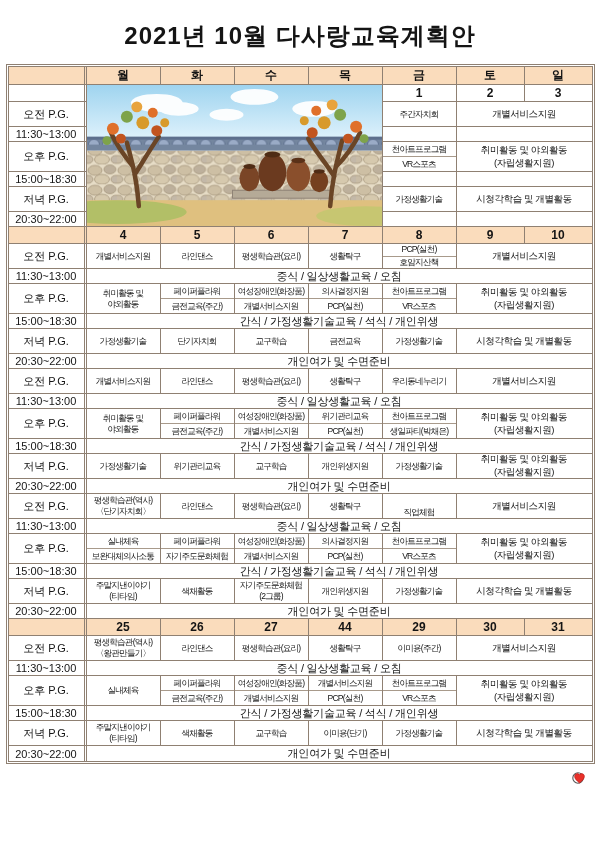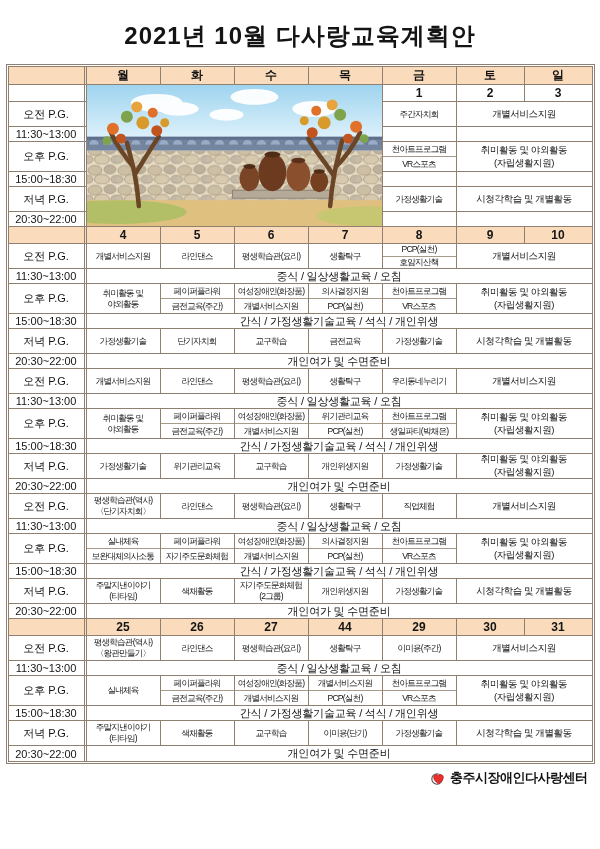--- a/index.html
+++ b/index.html
@@ -456,21 +456,21 @@
       </div>
       <div class="tcell sm" style="width: 74px;">
         <div class="cline">라인댄스</div>
       </div>
       <div class="tcell sm" style="width: 74px;">
         <div class="cline">평생학습관(요리)</div>
       </div>
       <div class="tcell sm" style="width: 74px;">
         <div class="cline">생활탁구</div>
       </div>
-      <div class="tcell sm" style="width: 74px;">
+      <div class="tcell sm" style="width: 74px; justify-content: flex-end;">
         <div class="cline">직업체험</div>
       </div>
       <div class="tcell wkend" style="width: 135px;">
         <div class="cline">개별서비스지원</div>
       </div>
     </div>
     <div class="trow" style="height: 15px;">
       <div class="tcell lbl" style="width: 78px;">
         <div class="cline">11:30~13:00</div>
       </div>
@@ -674,14 +674,13 @@
     </div>
   </div>
 
 <div id="footer">
   <span style="display:inline-flex;">
     <svg width="17" height="17" viewBox="0 0 17 17">
       <circle cx="7" cy="9" r="5.2" fill="none" stroke="#555555" stroke-width="1.1"></circle>
       <path d="M8.5 14 C5.5 11.5 3.6 9.6 3.6 7.4 C3.6 5.8 4.9 4.6 6.4 4.6 C7.3 4.6 8.1 5.1 8.5 5.9 C8.9 5.1 9.7 4.6 10.6 4.6 C12.1 4.6 13.4 5.8 13.4 7.4 C13.4 9.6 11.5 11.5 8.5 14 Z" fill="#e8312a" stroke="#b31212" stroke-width="0.6"></path>
     </svg>
   </span>
-  <span class="org">충주시장애인다사랑센터</span>
 </div>
 
 </body></html>

